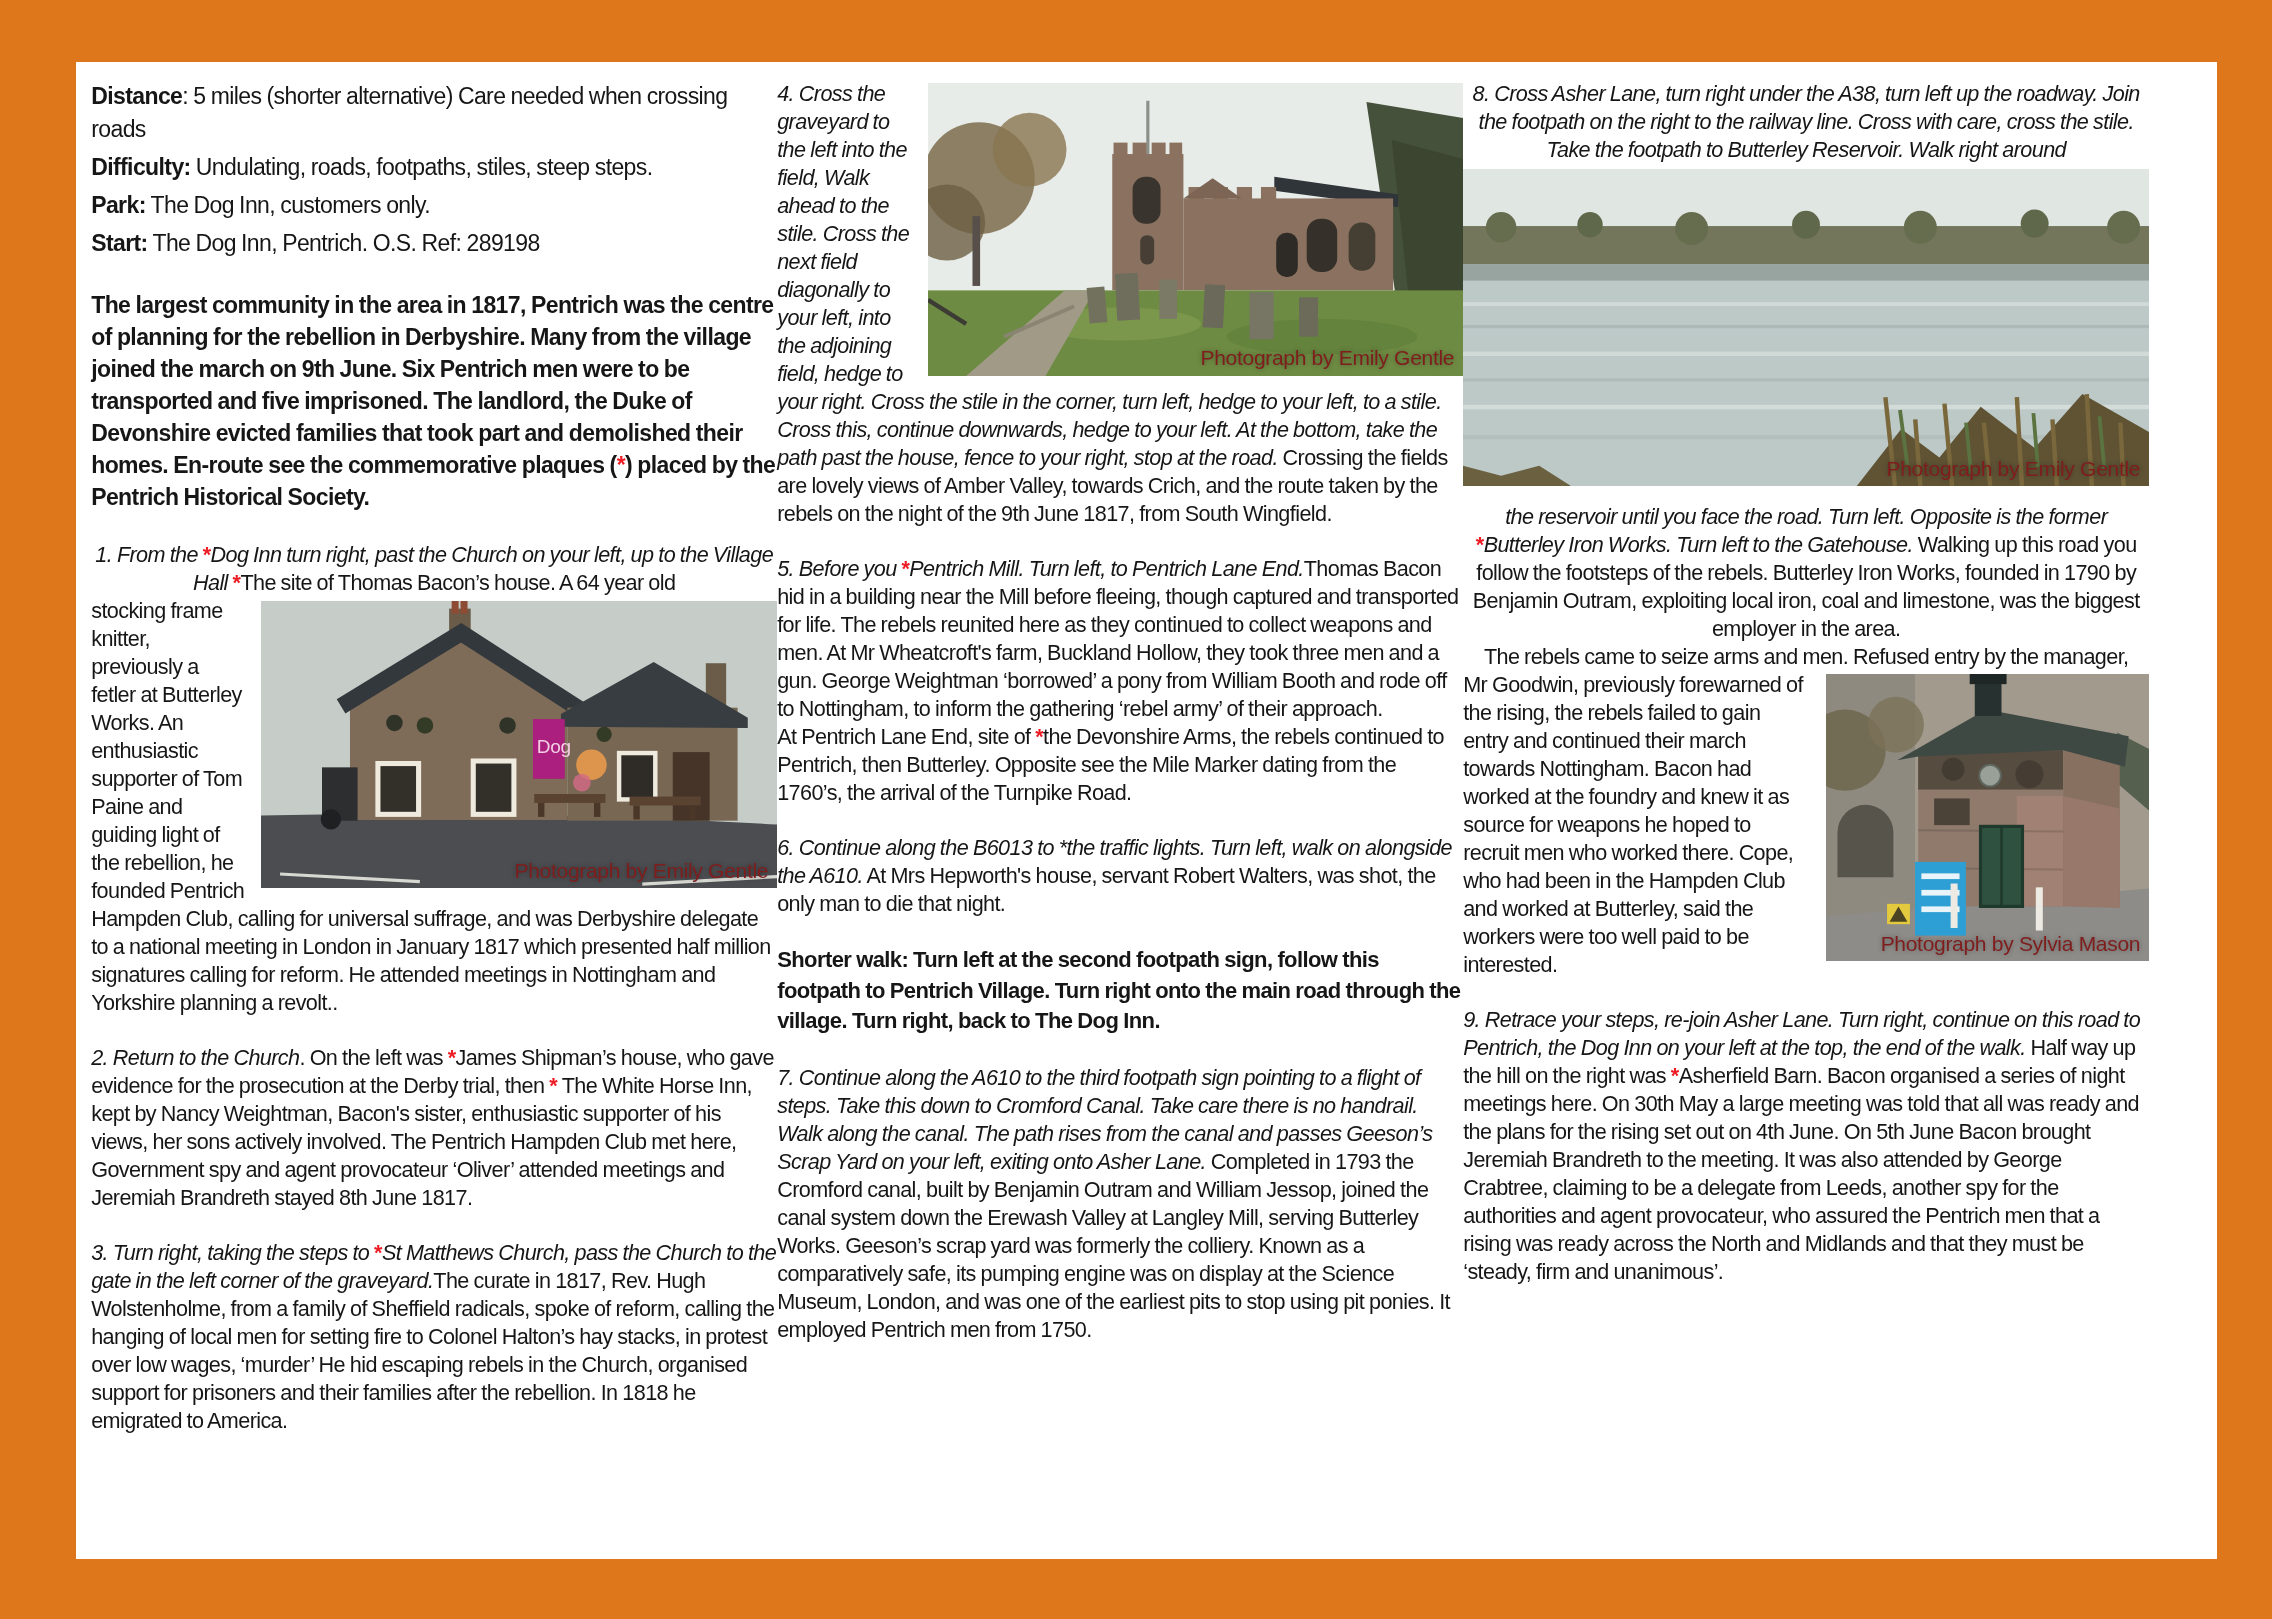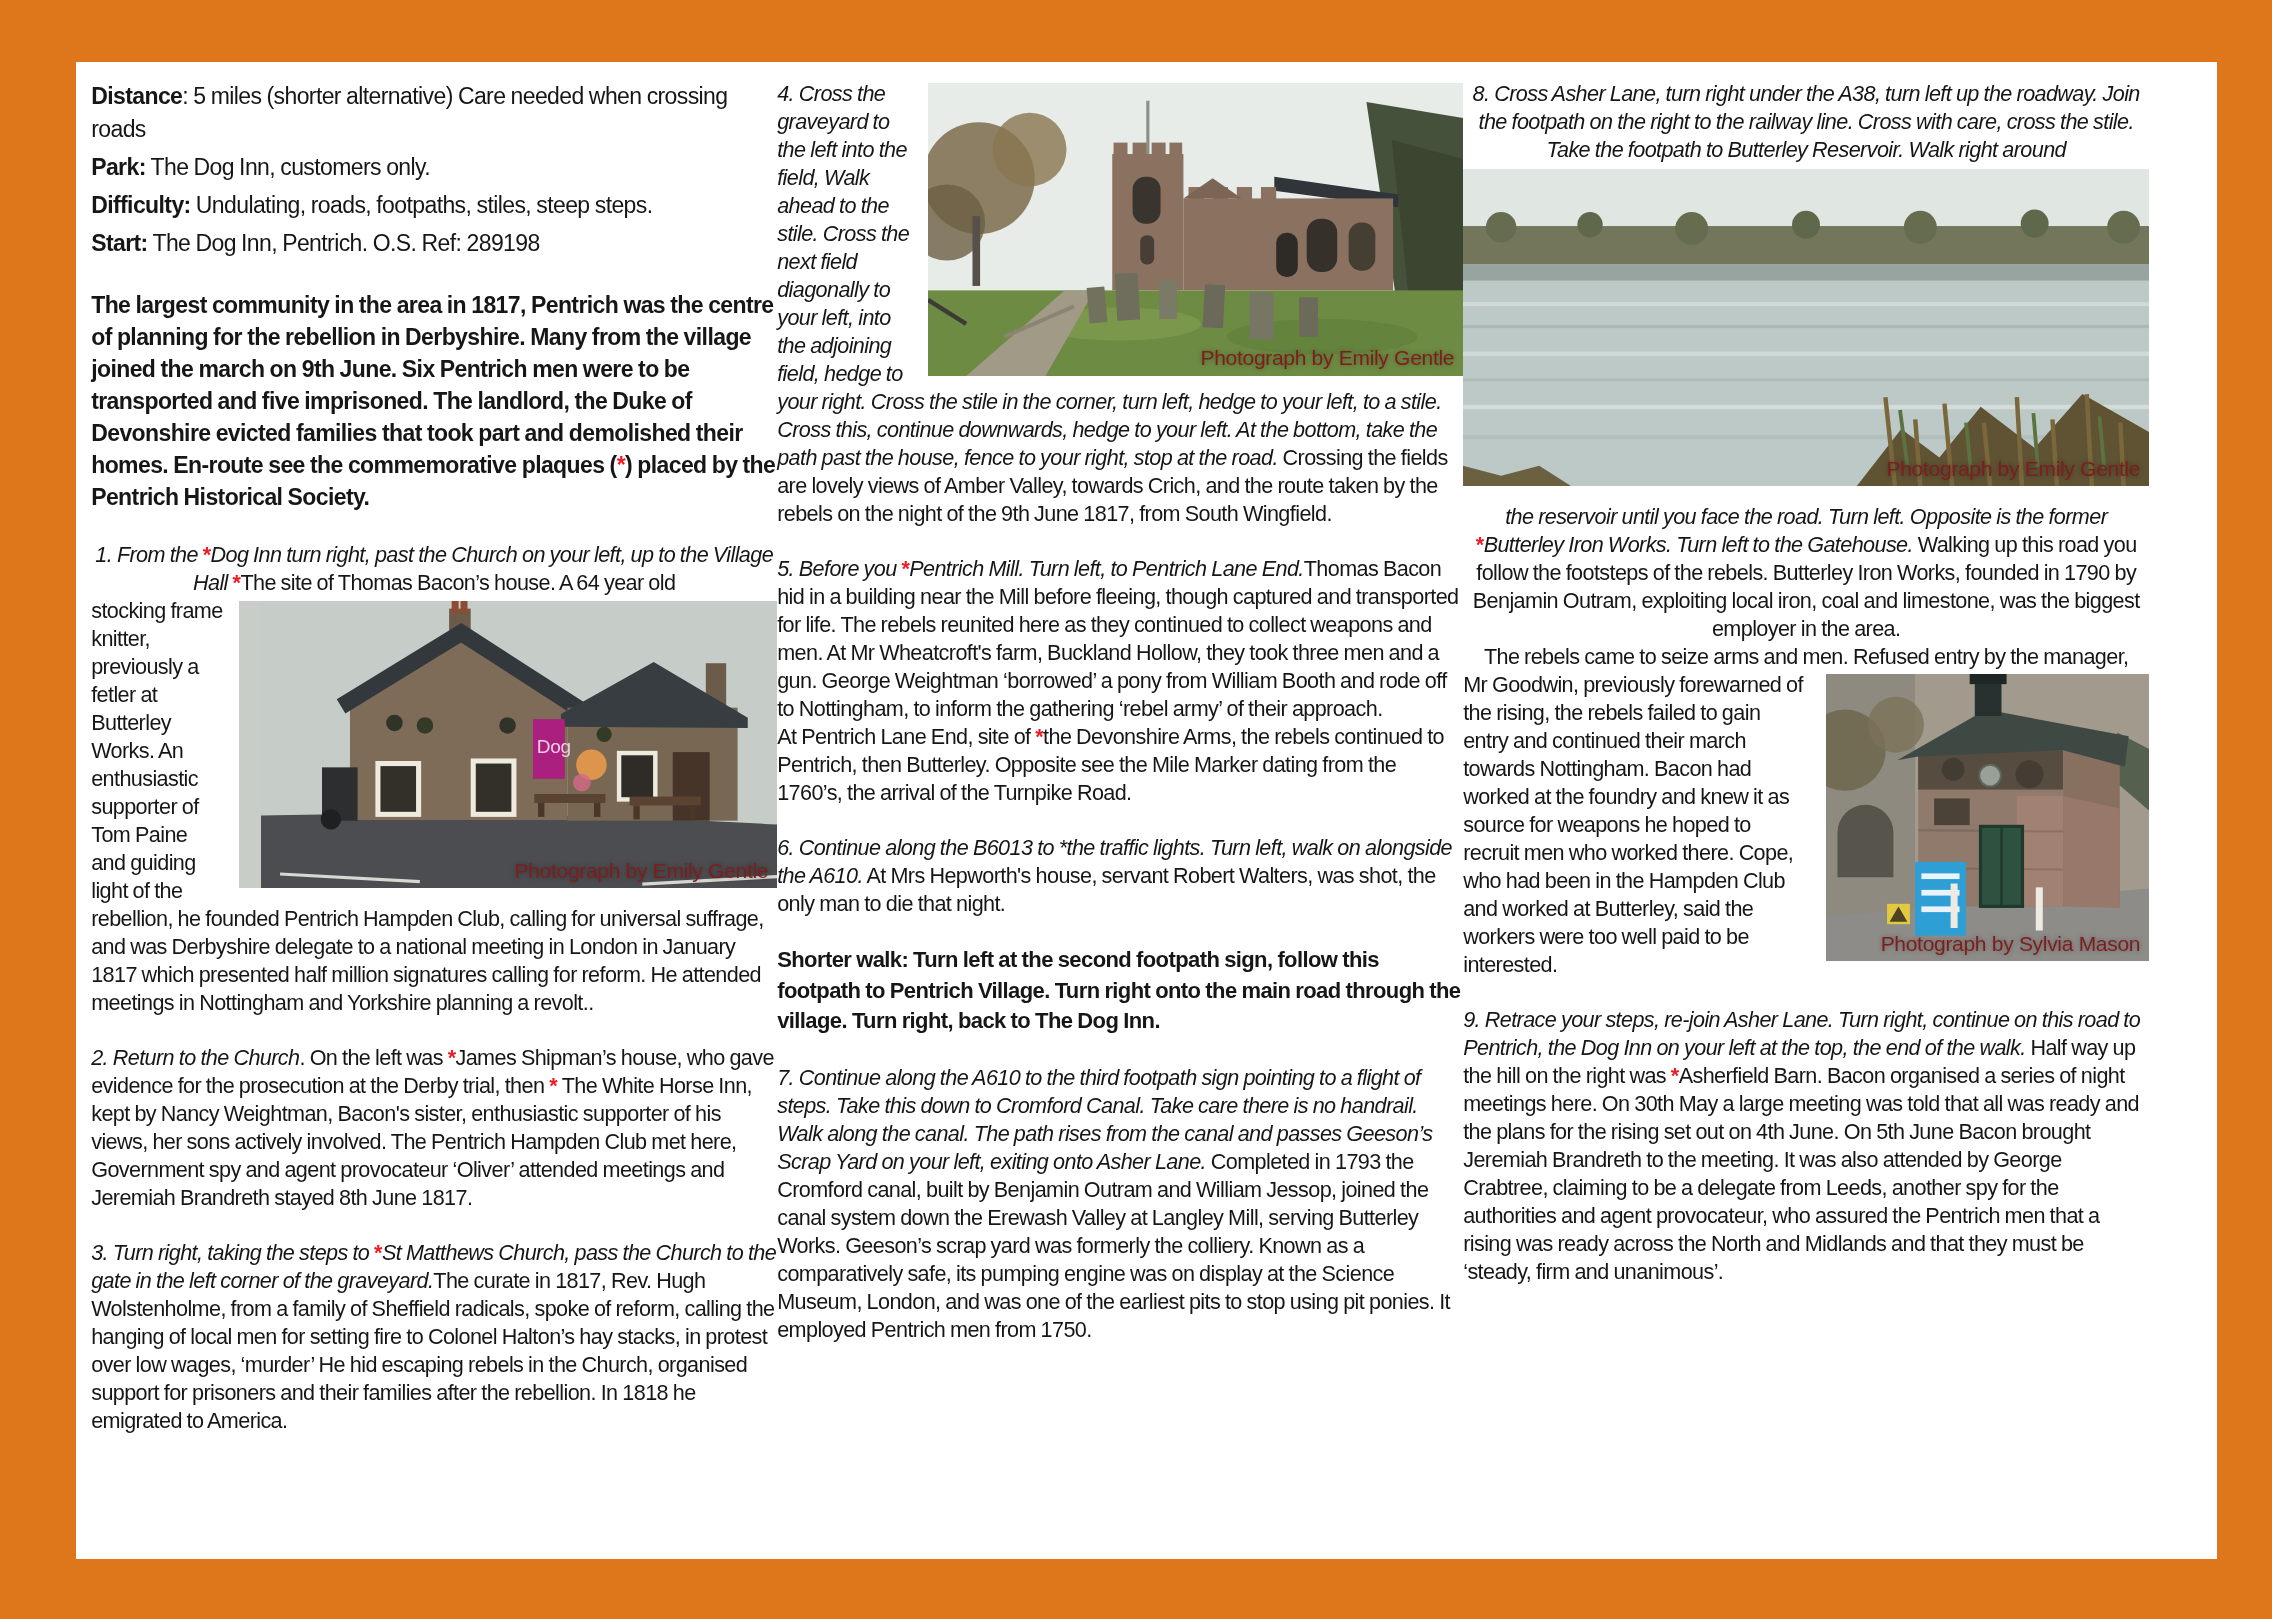--- a/index.html
+++ b/index.html
@@ -21,41 +21,41 @@
   p.intro{font-weight:700;font-size:23px;line-height:32px;margin:29px 0 28px 0;}
   p.tight{margin-bottom:0;text-align:center;}
   p.bold-para{font-weight:700;font-size:22px;line-height:30.5px;}
   .seg-i{font-style:italic;}
   .seg-b{font-weight:700;}
   .seg-star{color:#ED1C24;font-weight:700;font-style:normal;}
   
   .ph{position:relative;display:block;overflow:hidden;background:#c9cdc8;}
   .ph svg{display:block;width:100%;height:100%;}
   .fr{float:right;}
-  .ph-dog{width:516px;height:287px;margin:3.8px 0 6.3px 16.5px;padding-left:22px;}
+  .ph-dog{width:516px;height:287px;margin:3.8px 0 6.3px 16.5px;}
   .ph-church{width:535px;height:293px;margin:2.5px 0 6.3px 16.5px;}
   .ph-res{width:686px;height:317px;margin:5.1px 0 16.5px 0;}
   .ph-gate{width:323px;height:287px;margin:3.8px 0 5.1px 16.5px;}
   .caption{
     position:absolute;right:9px;bottom:5.1px;color:#7f1d1d;
     font-size:21px;line-height:24px;letter-spacing:-0.3px;word-spacing:0;
     font-style:normal;font-weight:400;text-shadow:0 0 5.1px rgba(0,0,0,0.35);
     white-space:nowrap;
   }
 </style>
 </head>
 <body>
 
 <div class="page">
 
   <div class="col">
     <div class="info">
       <p><strong>Distance</strong><span>: 5 miles (shorter alternative) Care needed when crossing roads</span></p>
+      <p><strong>Difficulty:</strong><span> Undulating, roads, footpaths, stiles, steep steps.</span></p>
       <p><strong>Park:</strong><span> The Dog Inn, customers only.</span></p>
-      <p><strong>Difficulty:</strong><span> Undulating, roads, footpaths, stiles, steep steps.</span></p>
       <p><strong>Start:</strong><span> The Dog Inn, Pentrich. O.S. Ref: 289198</span></p>
     </div>
 
     <p class="intro"><span><span class="seg-b">The largest community in the area in 1817, Pentrich was the centre of planning for the rebellion in Derbyshire. Many from the village joined the march on 9th June. Six Pentrich men were to be transported and five imprisoned. The landlord, the Duke of Devonshire evicted families that took part and demolished their homes. En-route see the commemorative plaques (</span><span class="seg-star">*</span><span class="seg-b">) placed by the Pentrich Historical Society.</span></span></p>
 
     <p class="tight"><span><span class="seg-i">1. From the </span><span class="seg-star">*</span><span class="seg-i">Dog Inn turn right, past the Church on your left, up to the Village Hall </span><span class="seg-star">*</span><span class="seg-r">The site of Thomas Bacon’s house. A 64 year old</span></span></p>
     <p>
       <span class="ph fr ph-dog">
         <svg viewBox="0 0 812 452" preserveAspectRatio="none" style="font-size:34px">
           <rect width="812" height="452" fill="#c6cdc9"></rect>

